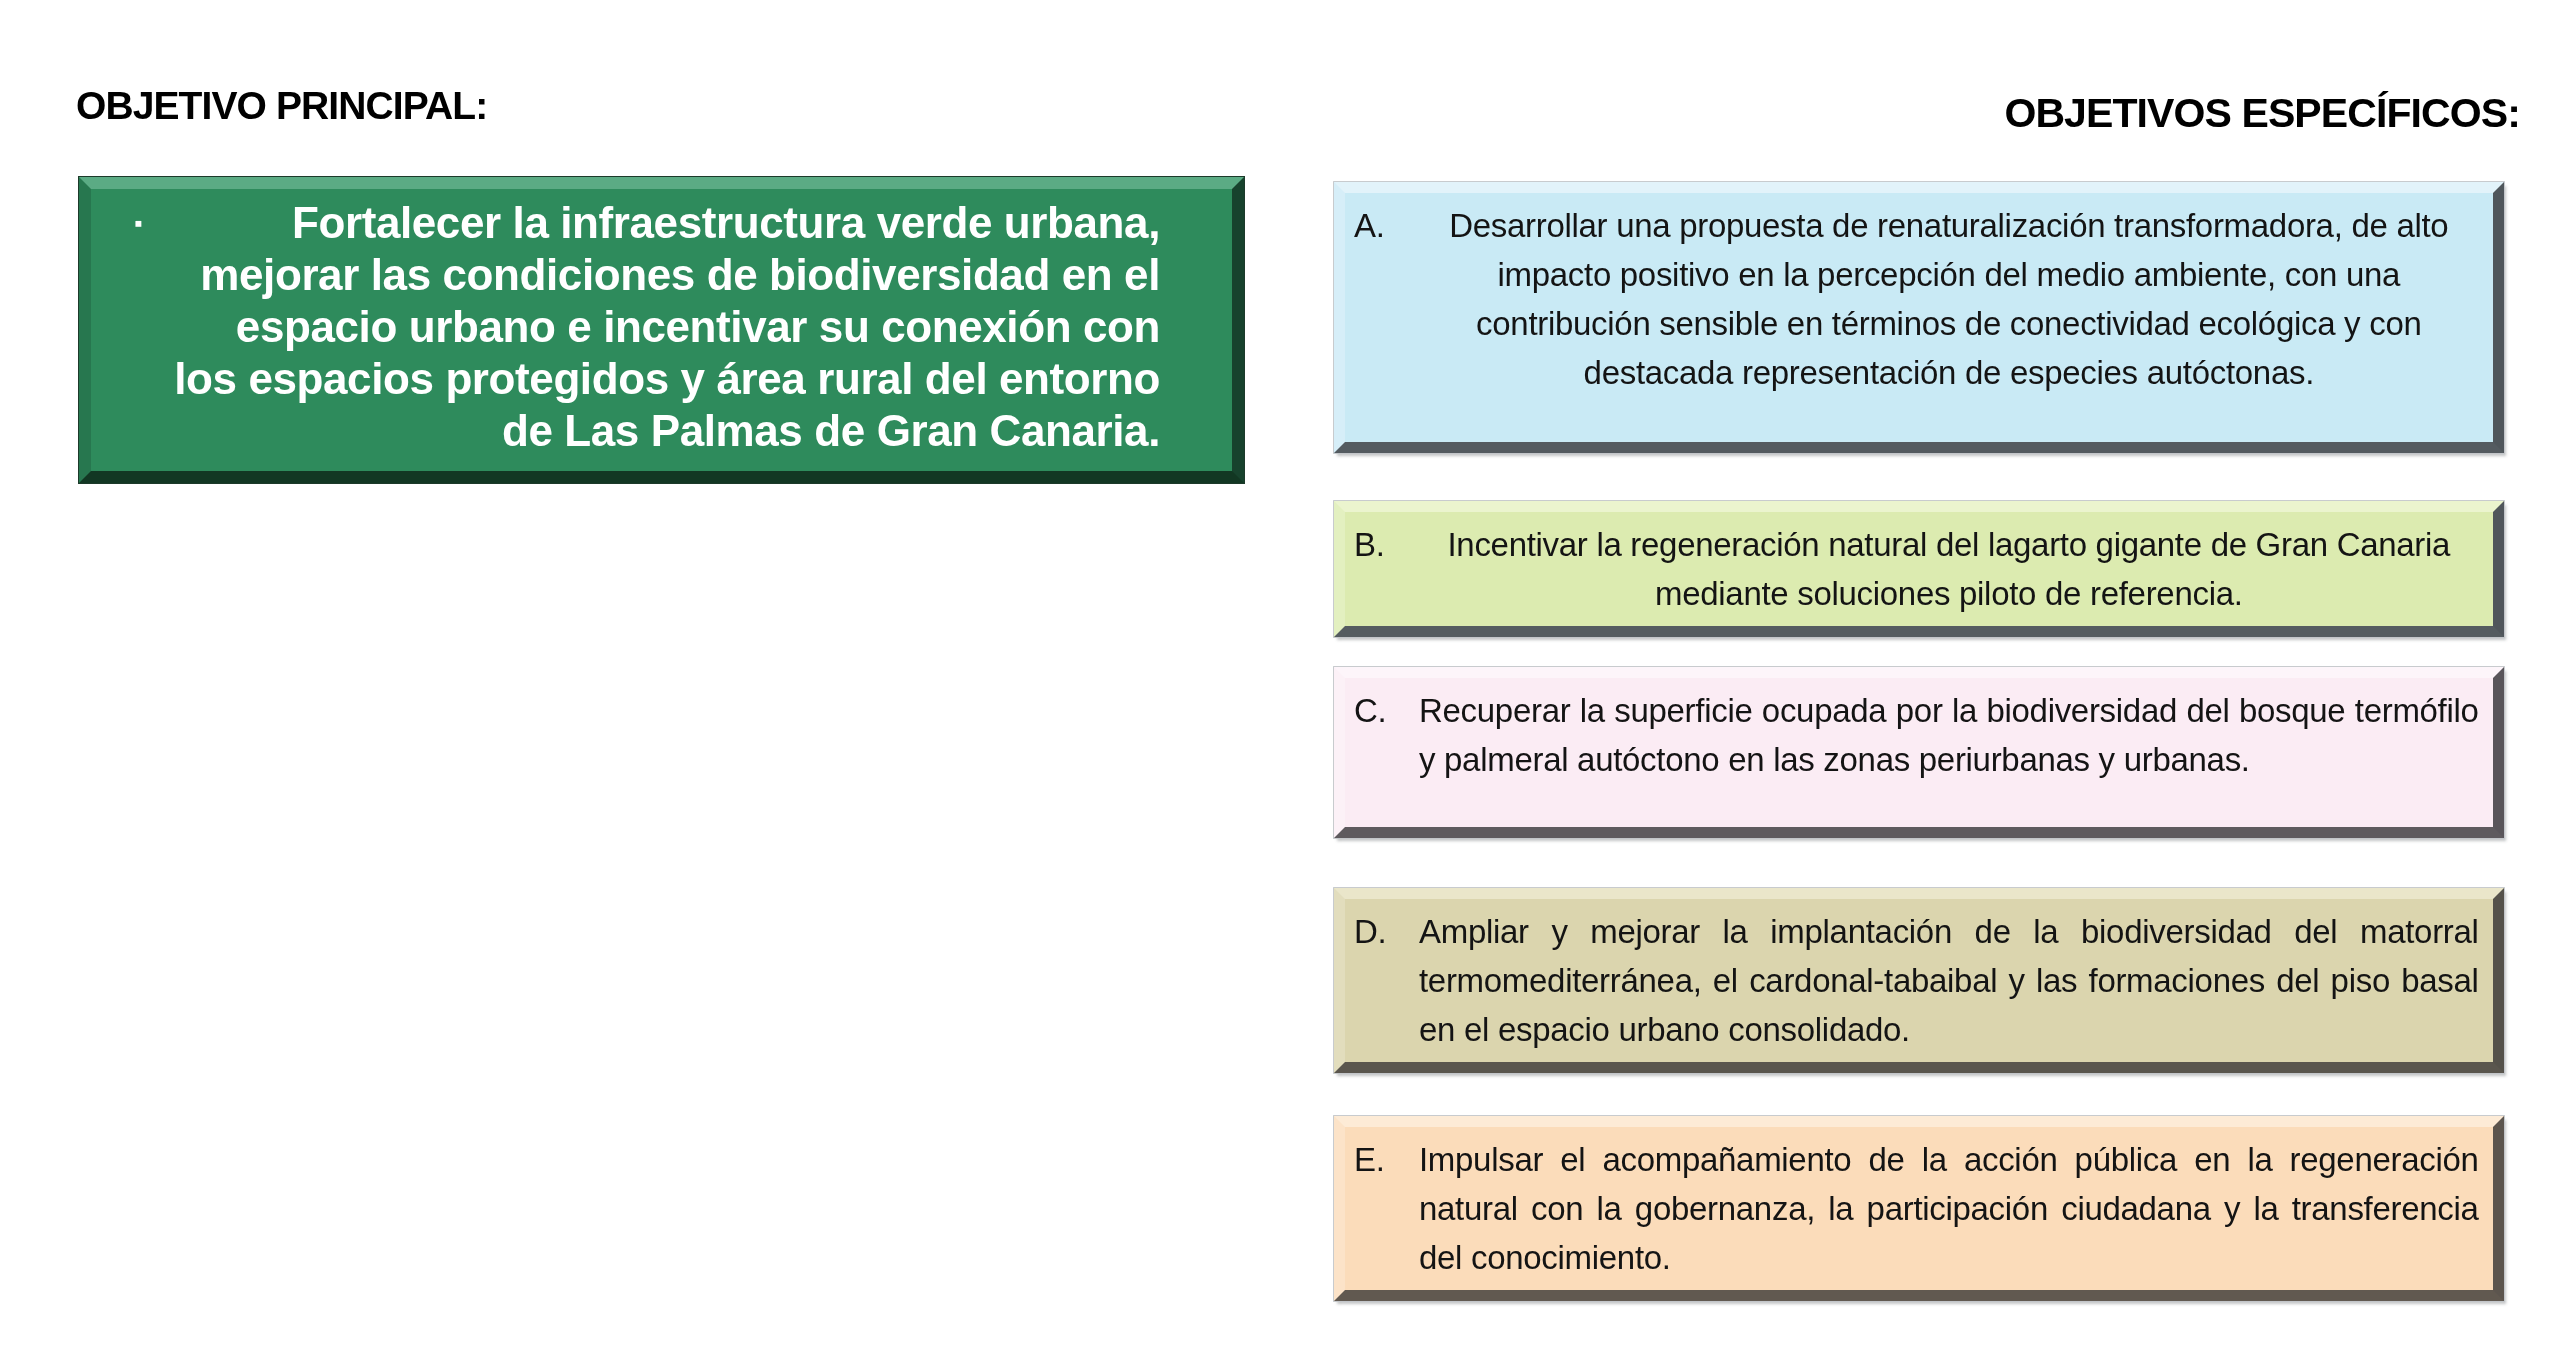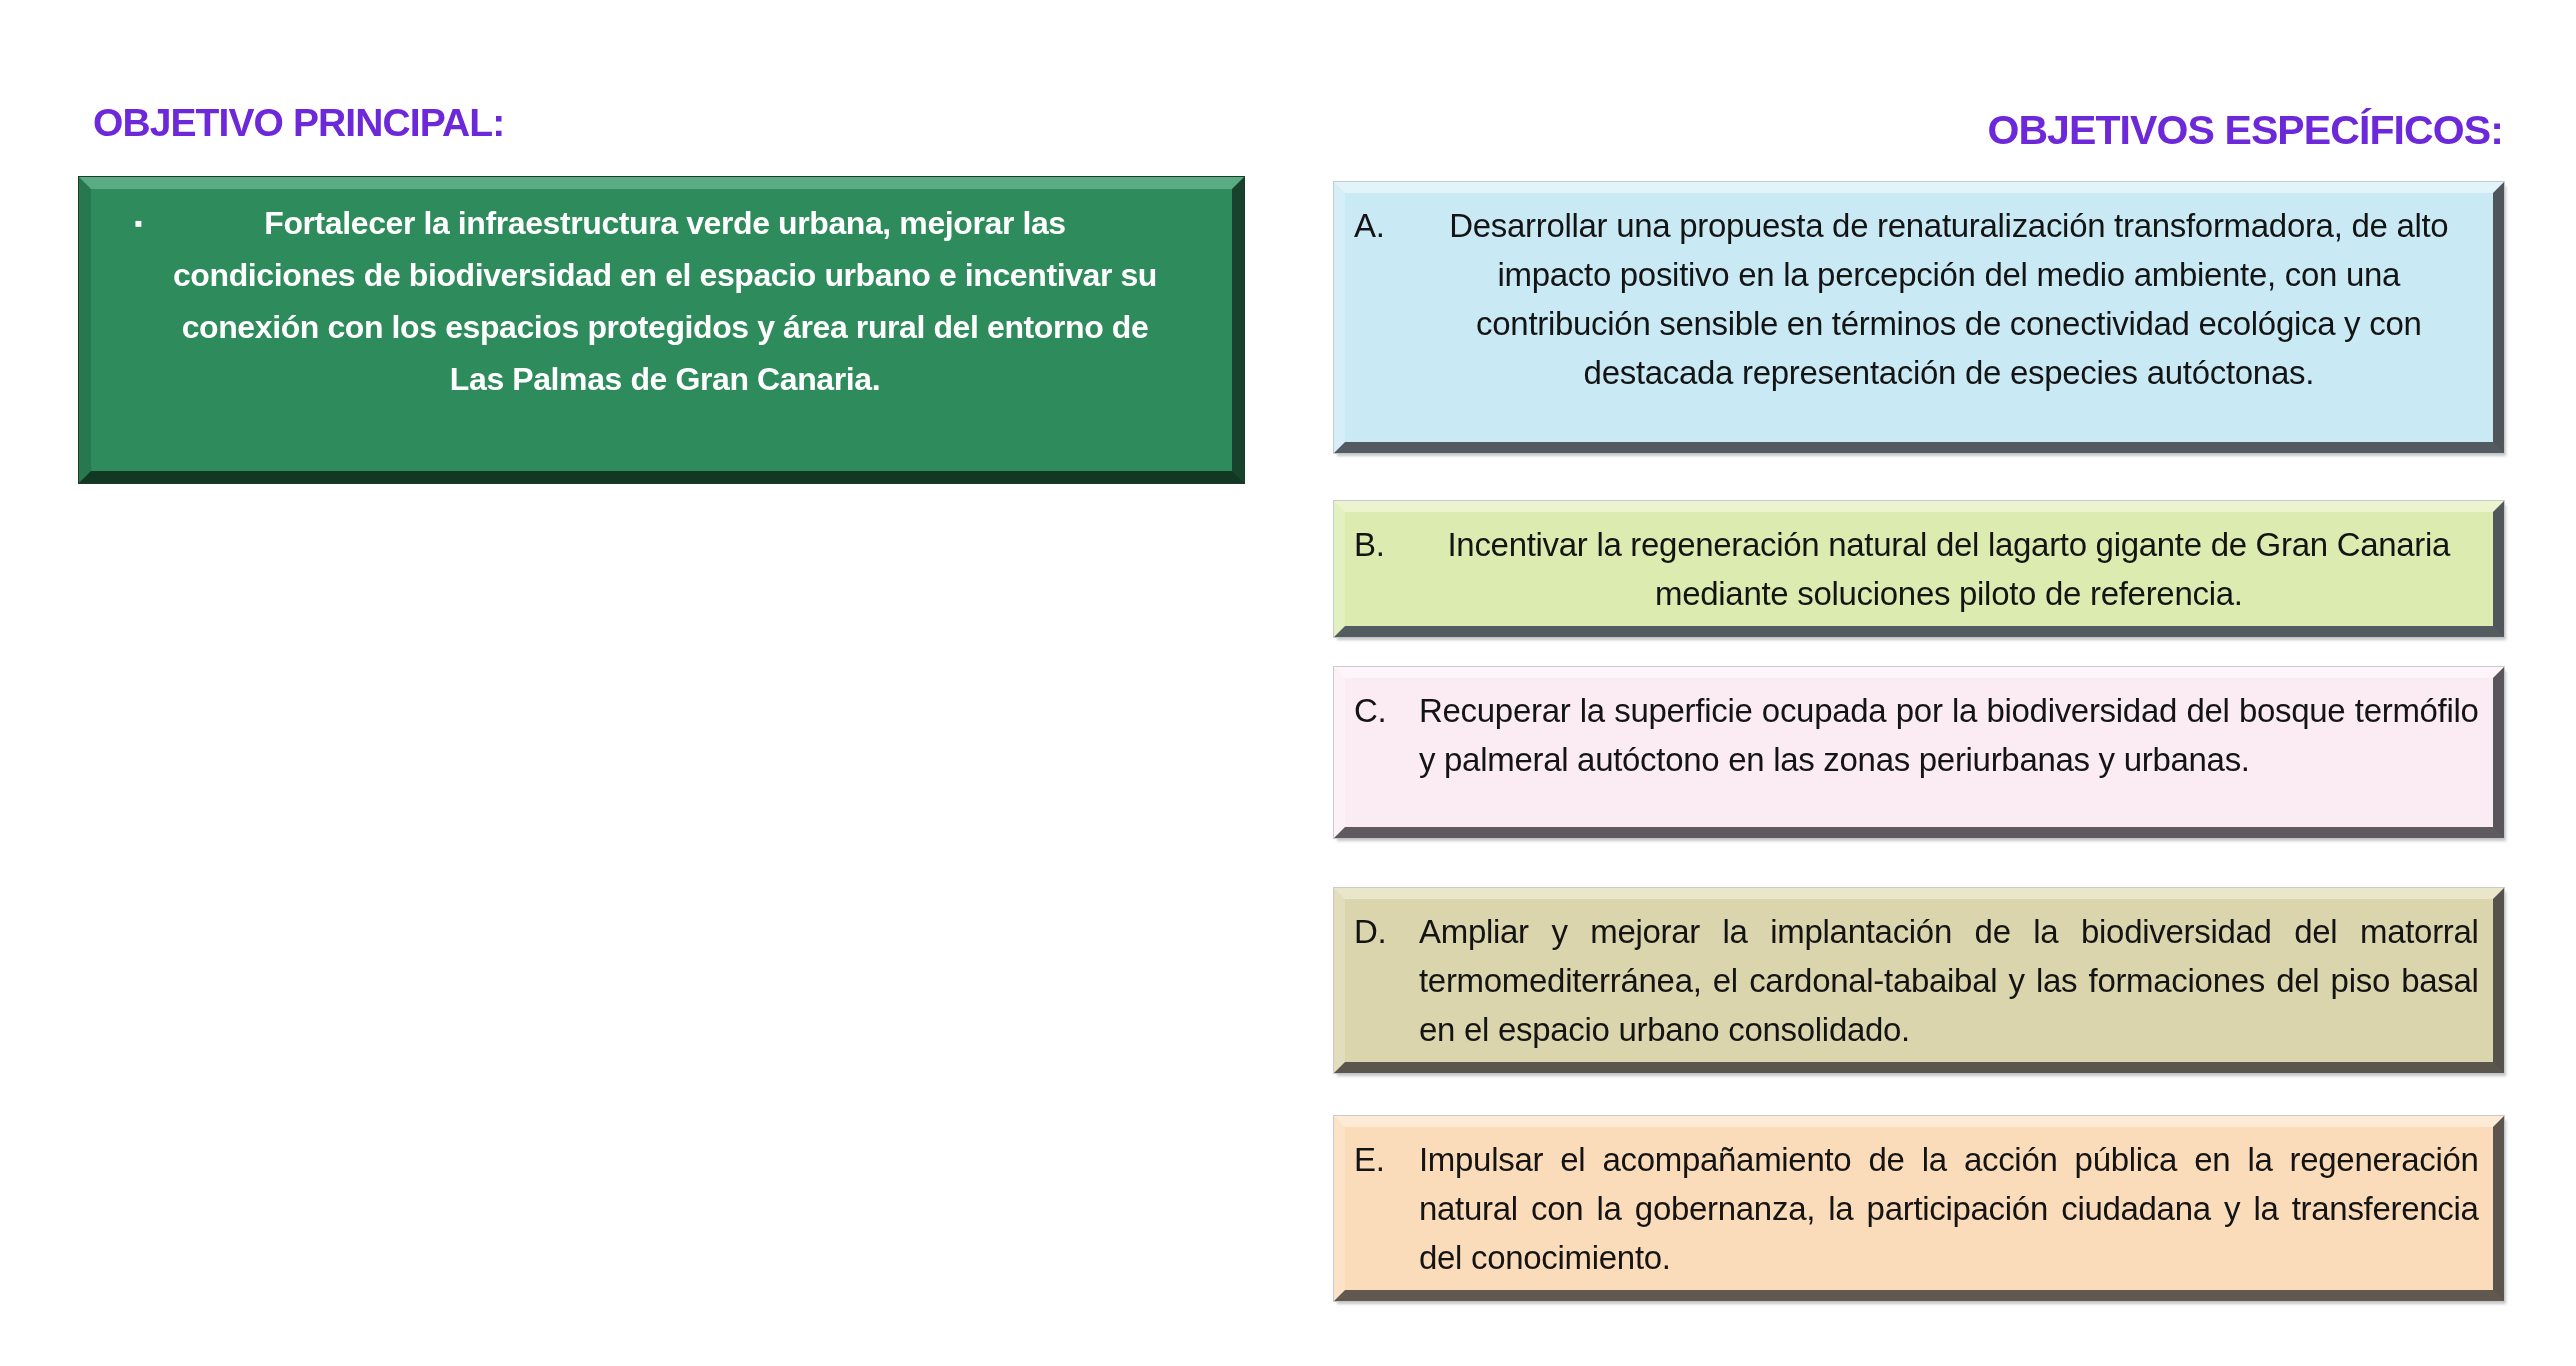--- a/index.html
+++ b/index.html
@@ -12,23 +12,23 @@
     position: relative;
     width: 2576px;
     height: 1367px;
     background: #ffffff;
     overflow: hidden;
   }
 
   
   .heading {
     position: absolute;
-    margin: 17px;
+    margin: 0;
     font-weight: bold;
-    color: #6d28d9;
+    color: #000000;
     letter-spacing: -0.9px;
     white-space: nowrap;
   }
   .heading-left {
     left: 76px;
     top: 84px;
     font-size: 39px;
   }
   .heading-right {
     right: 56px;
@@ -64,24 +64,24 @@
     flex: 0 0 63px;
     color: #ffffff;
     font-size: 23.4px;
     line-height: 52px;
     text-align: center;
   }
   .main-box .main-text {
     flex: 1;
     color: #ffffff;
     font-weight: bold;
-    font-size: 32px;
+    font-size: 44px;
     line-height: 52px;
     letter-spacing: -0.4px;
-    text-align: center;
+    text-align: right;
   }
 
   
   .item {
     left: 1334px;
     width: 1170px;
     border-width: 11.7px;
     display: flex;
     align-items: flex-start;
     padding: 8px 14.4px 8px 9px;

